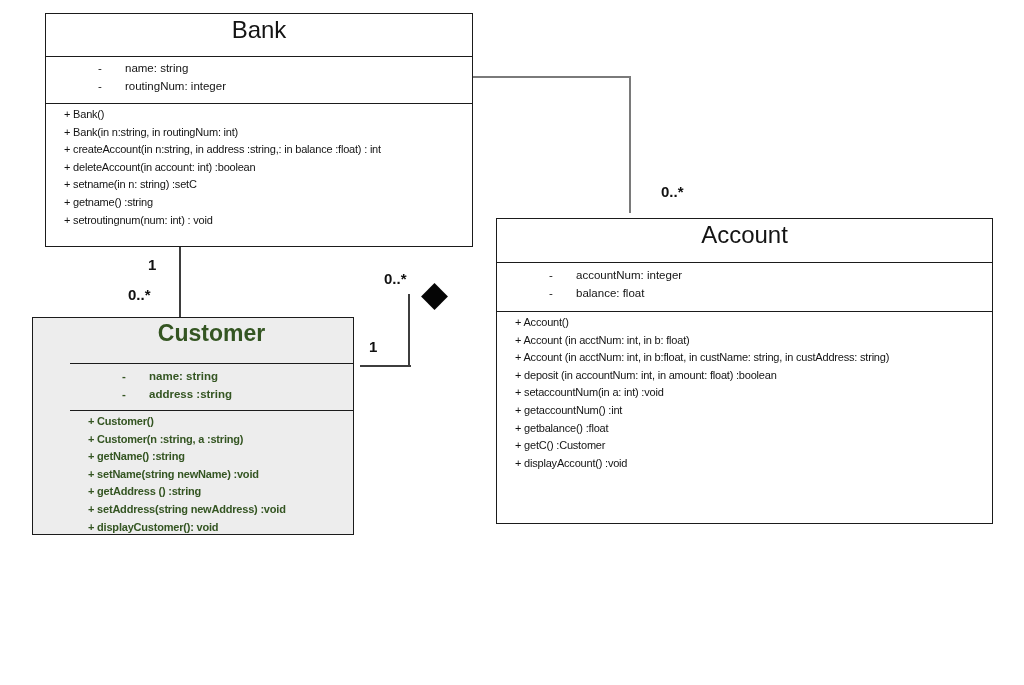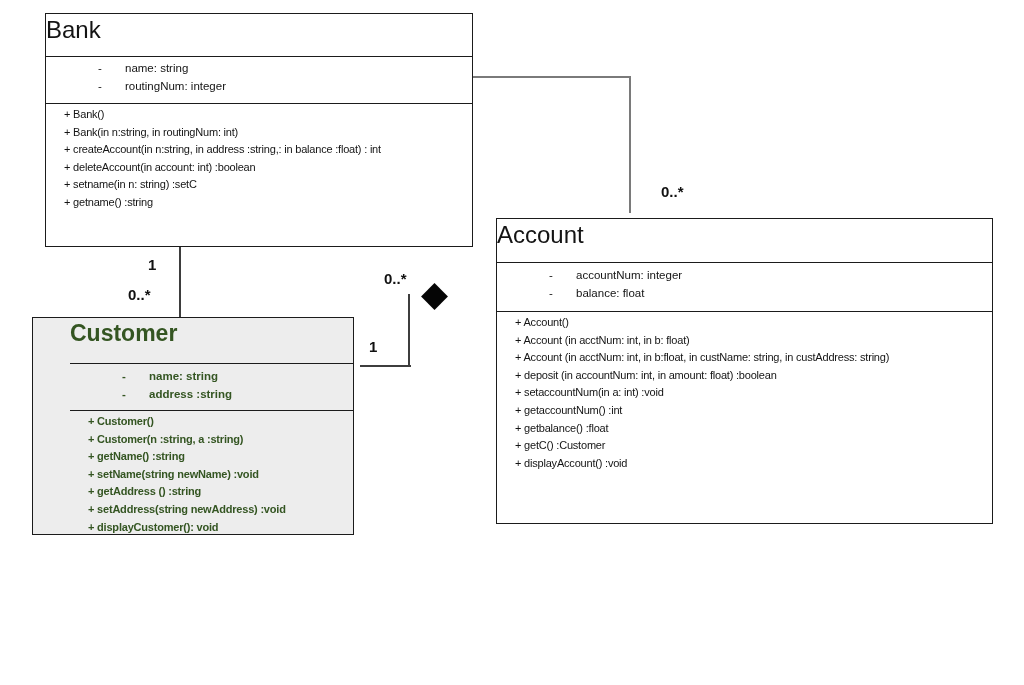--- a/index.html
+++ b/index.html
@@ -6,21 +6,21 @@
   .canvas {
     position:relative; width:1024px; height:685px; background:#ffffff;
     font-family:"Liberation Sans", sans-serif; color:#141414; overflow:hidden;
   }
   .uml-class {
     position:absolute; box-sizing:border-box;
     background:#ffffff; border:1.6px solid var(--border, #1b1b1b);
     display:flex; flex-direction:column;
   }
   .class-title {
-    font-size:24px; line-height:27px; padding-top:2px;
+    text-align:center; font-size:24px; line-height:27px; padding-top:2px;
     border-bottom:1.5px solid var(--border, #1b1b1b); flex:0 0 auto;
   }
   .attrs {
     border-bottom:1.5px solid var(--border, #1b1b1b); flex:0 0 auto;
     font-size:11.5px; line-height:18px;
   }
   .attr-line { display:flex; padding-left:52px; }
   .bullet { width:27px; flex:0 0 auto; }
   .methods {
     flex:1 1 auto; padding:2px 0 0 6px;
@@ -88,20 +88,21 @@
         <span>routingNum: integer</span>
       </div>
     </div>
     <div class="methods">
       <div>+ Bank()</div>
       <div>+ Bank(in n:string, in routingNum: int)</div>
       <div>+ createAccount(in n:string, in address :string,: in balance :float) : int</div>
       <div>+ deleteAccount(in account: int) :boolean</div>
       <div>+ setname(in n: string) :setC</div>
       <div>+ getname() :string</div>
+      <div>+ setroutingnum(num: int) : void</div>
     </div>
   </div>
 
   <div class="uml-class box-customer">
     <div class="class-title">Customer</div>
     <div class="attrs">
       <div class="attr-line">
         <span class="bullet">-</span>
         <span>name: string</span>
       </div>

